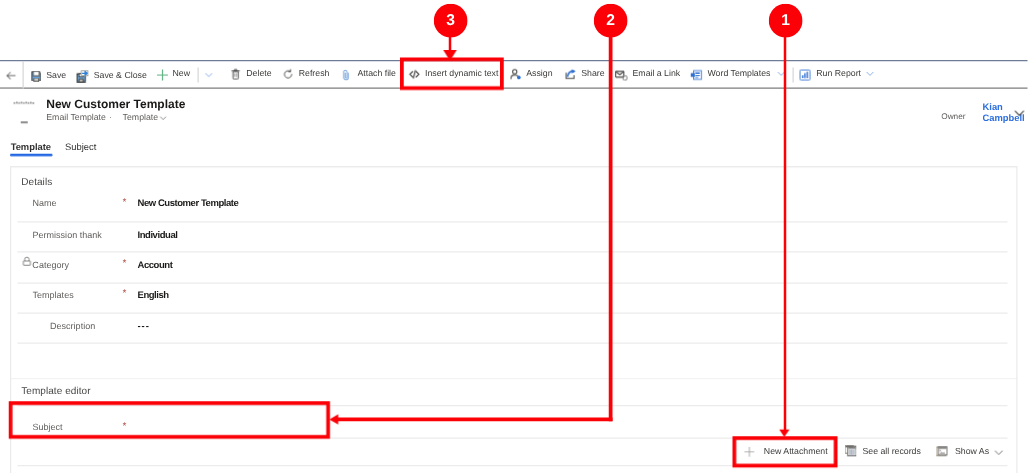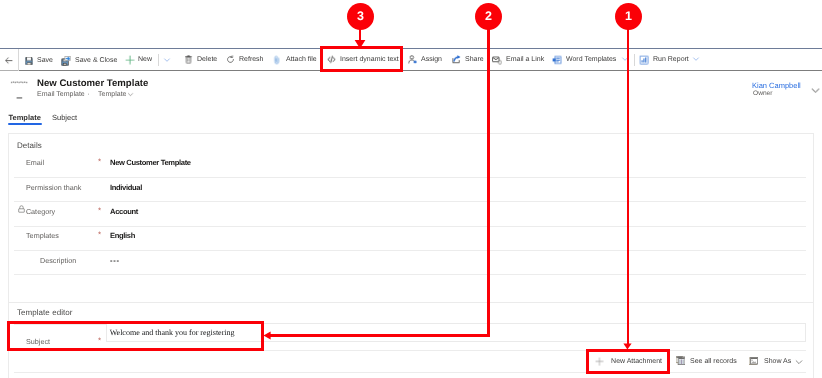--- a/index.html
+++ b/index.html
@@ -14,21 +14,21 @@
   .cmd{position:absolute;top:0;height:20px;display:flex;align-items:center;white-space:nowrap;
        font-size:7px;color:#3b3a39;}
   .cmd .lbl{margin-left:4px;color:#3b3a39;}
   .vsep{position:absolute;top:4px;width:1px;height:13px;background:#d8d8d8;}
   .icn{display:inline-block;line-height:0;}
 
   
   .rechdr{position:absolute;left:0;top:0;width:822px;height:378px;}
   .rectitle{position:absolute;left:37px;top:78px;font-size:9.6px;font-weight:bold;color:#1b1a19;}
   .recsub{position:absolute;left:37px;top:91px;font-size:7px;color:#605e5c;display:flex;align-items:center;}
-  .ownername{position:absolute;left:752px;top:81px;font-size:7.5px;font-weight:normal;color:#2a6ee0;}
+  .ownername{position:absolute;left:786px;top:81px;font-size:7.5px;font-weight:bold;color:#2a6ee0;}
   .ownerrole{position:absolute;left:753px;top:90px;font-size:6.6px;color:#5c5a58;}
 
   
   .tabs{position:absolute;left:0;top:113px;width:822px;height:14px;}
   .tab{position:absolute;top:0;font-size:7.5px;color:#323130;}
   .tab.sel{font-weight:bold;}
   .tabund{position:absolute;height:2px;background:#2266e3;border-radius:1px;}
 
   
   .card{position:absolute;background:#fff;border:1px solid #ebebeb;box-sizing:border-box;}
@@ -272,21 +272,21 @@
 
   <div class="card" style="left:8px;top:133px;width:806px;height:174px;">
     <div class="cardhdr" style="left:8px;top:7px;">Details</div>
 
     <div class="rowline" style="left:5px;top:43px;width:792px;"></div>
     <div class="rowline" style="left:5px;top:67px;width:792px;"></div>
     <div class="rowline" style="left:5px;top:92px;width:792px;"></div>
     <div class="rowline" style="left:5px;top:116px;width:792px;"></div>
     <div class="rowline" style="left:5px;top:140px;width:792px;"></div>
 
-    <div class="flabel" style="left:17px;top:24px;">Email</div>
+    <div class="flabel" style="left:17px;top:24px;">Name</div>
     <div class="fstar" style="left:89px;top:24px;">*</div>
     <div class="fvalue" style="left:101px;top:24px;">New Customer Template</div>
 
     <div class="flabel" style="left:17px;top:48.5px;">Permission thank</div>
     <div class="fvalue" style="left:101px;top:48.5px;">Individual</div>
 
     <span class="icn" style="position:absolute;left:8.5px;top:71px;">
       <svg width="7" height="8" viewBox="0 0 14 16">
         <path d="M3.6 7.6V4.9a3.4 3.4 0 0 1 6.8 0v2.7" fill="none" stroke="#767573" stroke-width="1.4"></path>
         <rect x="1.4" y="7.6" width="11.2" height="6.8" rx=".6" fill="none" stroke="#767573" stroke-width="1.4"></rect>
@@ -305,23 +305,20 @@
   </div>
 
   <div class="card" style="left:8px;top:302px;width:806px;height:76px;border-bottom:none;">
     <div class="cardhdr" style="left:8px;top:5px;">Template editor</div>
     <div class="rowline" style="left:5px;top:21px;width:792px;"></div>
     <div class="rowline" style="left:5px;top:47px;width:792px;"></div>
     <div class="rowline" style="left:5px;top:69px;width:792px;"></div>
 
     <div class="flabel" style="left:17px;top:33.5px;">Subject</div>
     <div class="fstar" style="left:89px;top:33.5px;">*</div>
-    <div class="subjbox" style="left:96.7px;top:20px;width:700.3px;height:19px;">
-      <div class="subjtext" style="left:3px;top:3.5px;">Welcome and thank you for registering</div>
-    </div>
 
     <div class="cmd" style="position:absolute;left:585.5px;top:51.5px;height:14px;">
       <span class="icn">
         <svg width="9" height="9" viewBox="0 0 16 16">
             <path d="M7.4 1h1.2v6.4H15v1.2H8.6V15H7.4V8.6H1V7.4h6.4z" fill="#9e9c9b"></path>
           </svg>
       </span>
       <span class="lbl" style="margin-left:7.6px;">New Attachment</span>
     </div>
 

